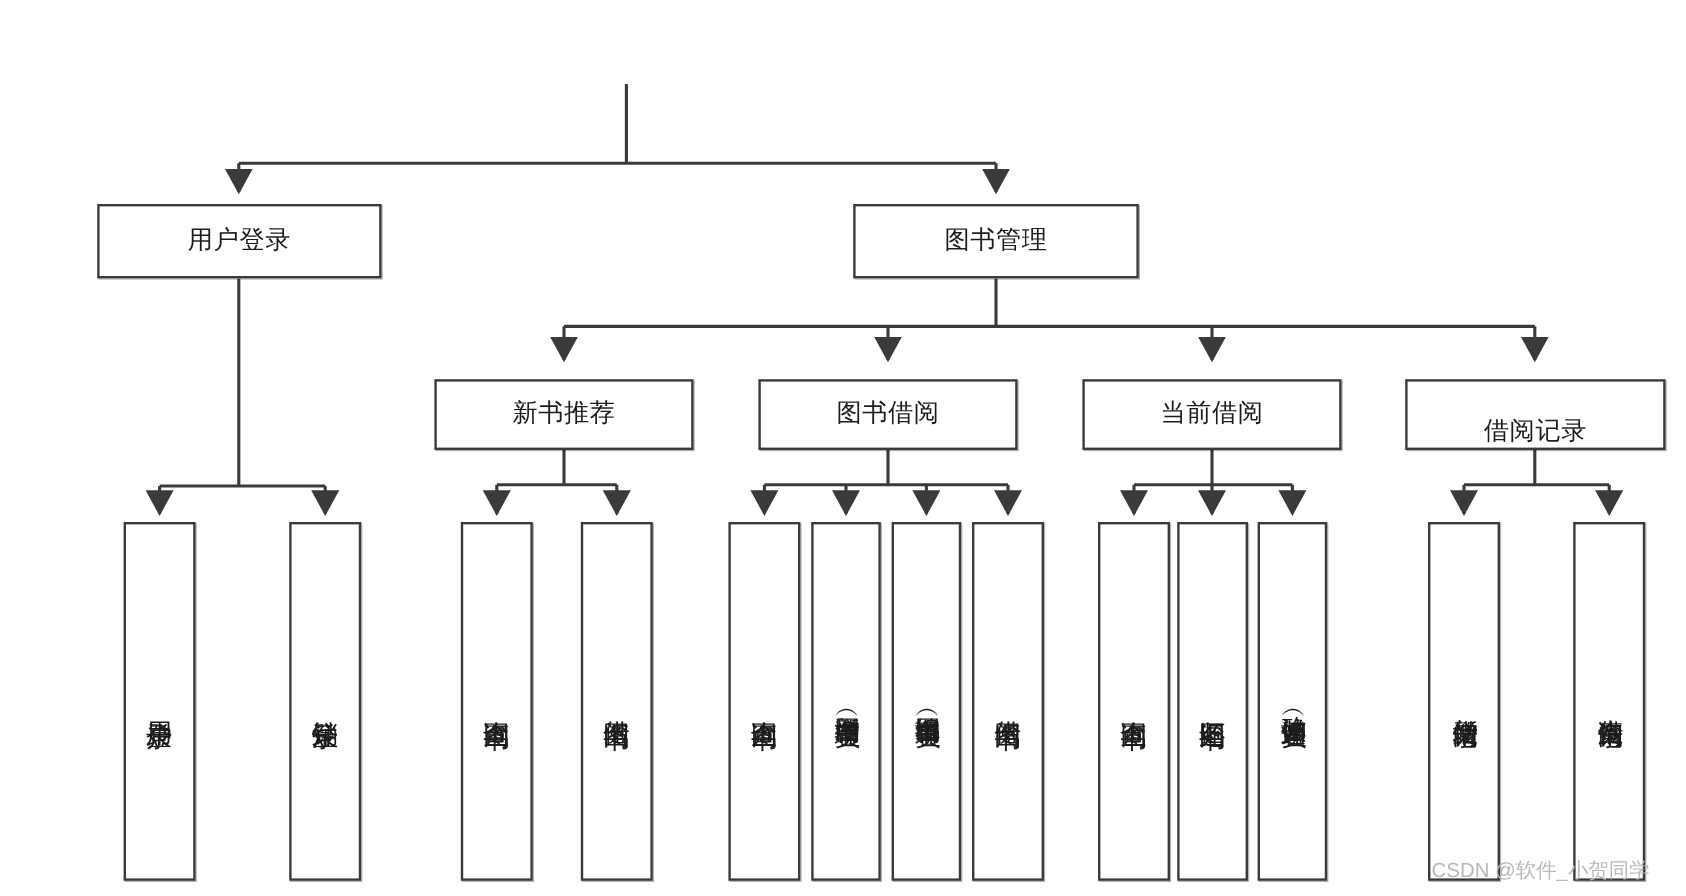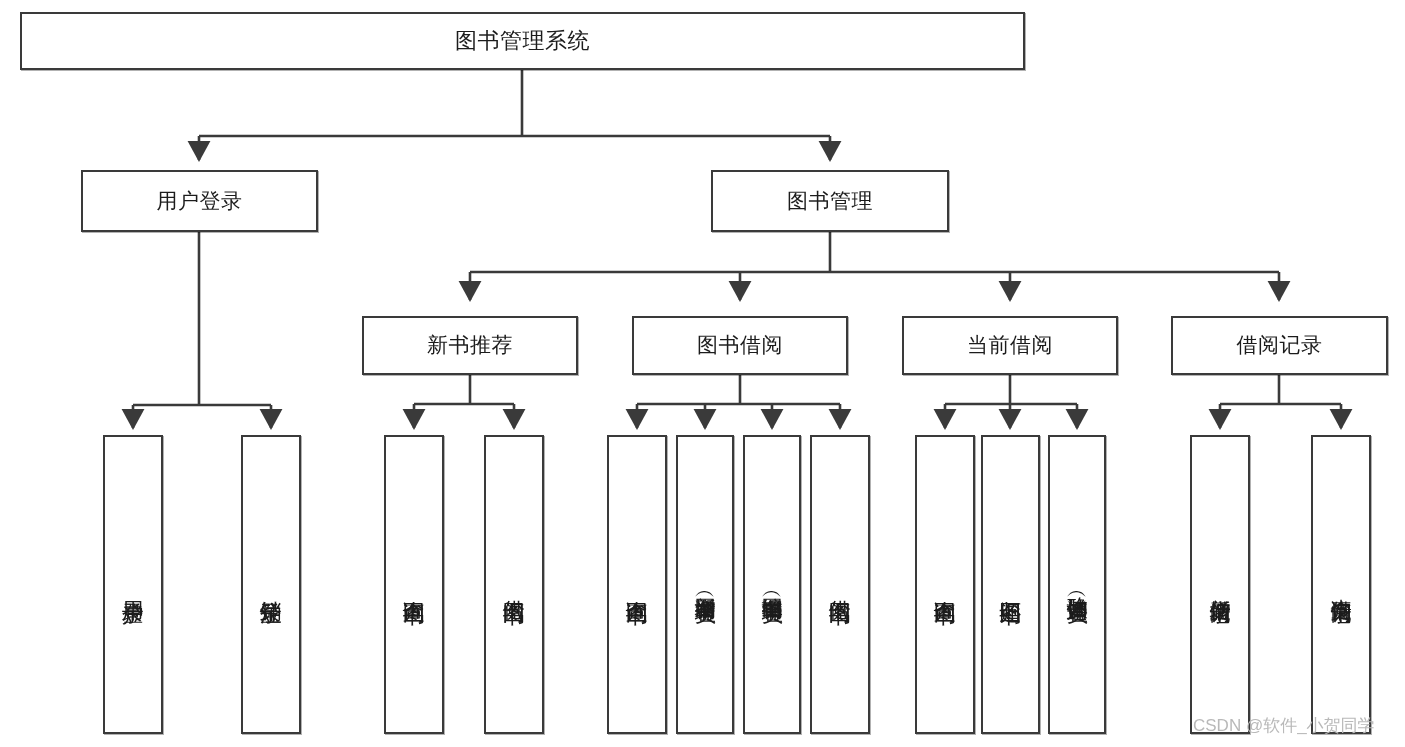--- a/index.html
+++ b/index.html
@@ -122,41 +122,38 @@
       <path d="M 1010 404 L 1010 428" marker-end="url(#arrow)"></path>
       <path d="M 1077 404 L 1077 428" marker-end="url(#arrow)"></path>
 
       <path d="M 1279 375 L 1279 404"></path>
       <path d="M 1220 404 L 1341 404"></path>
       <path d="M 1220 404 L 1220 428" marker-end="url(#arrow)"></path>
       <path d="M 1341 404 L 1341 428" marker-end="url(#arrow)"></path>
     </g>
   </svg>
 
-  <div class="node horiz root" style="left:20px; top:12px; width:1005px; height:58px;">
-    <span class="lbl">图书管理系统</span>
-  </div>
 
   <div class="node horiz" style="left:81px; top:170px; width:237px; height:62px;">
     <span class="lbl">用户登录</span>
   </div>
   <div class="node horiz" style="left:362px; top:316px; width:216px; height:59px;">
     <span class="lbl">新书推荐</span>
   </div>
 
   <div class="node horiz" style="left:711px; top:170px; width:238px; height:62px;">
     <span class="lbl">图书管理</span>
   </div>
   <div class="node horiz" style="left:902px; top:316px; width:216px; height:59px;">
     <span class="lbl">当前借阅</span>
   </div>
   <div class="node horiz" style="left:632px; top:316px; width:216px; height:59px;">
     <span class="lbl">图书借阅</span>
   </div>
-  <div class="node horiz" style="left:1171px; top:316px; width:217px; height:59px;">
+  <div class="node horiz" style="left:1171px; top:316px; width:217px; height:59px;align-items:flex-end;">
     <span class="lbl">借阅记录</span>
   </div>
 
   <div class="node vert" style="left:103px; top:435px; width:60px; height:299px;">
     <span class="lbl">用户登录</span>
   </div>
   <div class="node vert" style="left:241px; top:435px; width:60px; height:299px;">
     <span class="lbl">注销登录</span>
   </div>
 

